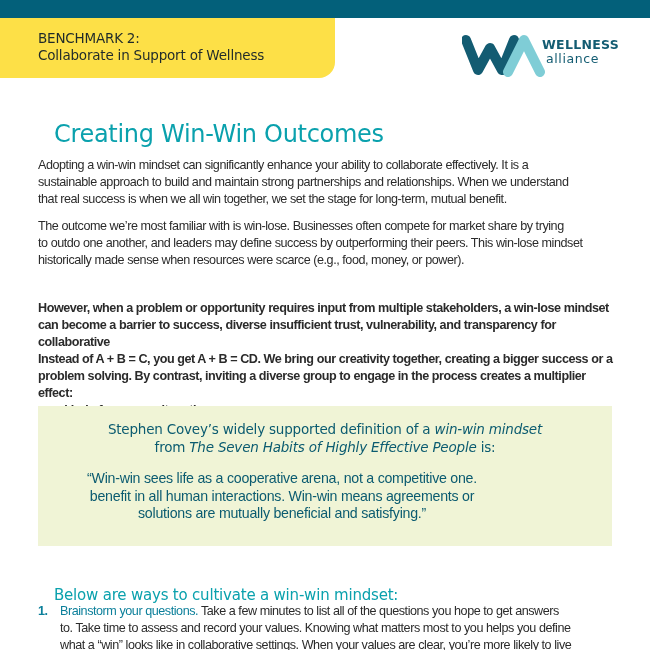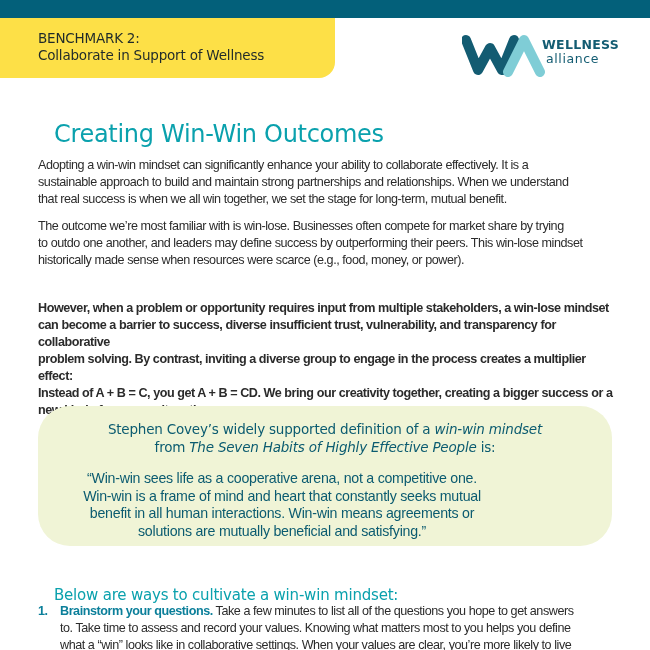--- a/index.html
+++ b/index.html
@@ -6,28 +6,28 @@
   body { width:650px; height:650px; overflow:hidden; background:#ffffff; position:relative; font-family:"Liberation Sans", sans-serif; }
   .topbar { position:absolute; left:0; top:0; width:650px; height:18px; background:#03607a; }
   .banner { position:absolute; left:0; top:18px; width:335px; height:60px; background:#fde047; border-bottom-right-radius:16px; }
   .banner-text { position:absolute; left:38px; top:12px; font-family:"DejaVu Sans", sans-serif; font-size:13.5px; line-height:17px; color:#1f2a2a; letter-spacing:-0.2px; }
   .logo { position:absolute; left:462px; top:34px; width:160px; height:44px; }
   .logo-text { position:absolute; left:80px; top:4px; }
   .logo-w1 { font-family:"DejaVu Sans", sans-serif; font-weight:bold; font-size:12.5px; color:#135c72; letter-spacing:0.3px; line-height:14px; }
   .logo-w2 { font-family:"DejaVu Sans", sans-serif; font-size:12.5px; color:#135c72; line-height:14px; margin-left:4px; letter-spacing:0.6px; }
   h1.title { position:absolute; left:38px; top:104px; margin:16px; font-family:"DejaVu Sans", sans-serif; font-weight:normal; font-size:24px; color:#0aa1ad; letter-spacing:-0.3px; }
   .para { position:absolute; left:38px; width:580px; margin:0; font-family:"Liberation Sans", sans-serif; font-size:12.6px; line-height:17px; color:#2b2b2b; letter-spacing:-0.45px; transform-origin:left top; }
-  .quote-box { position:absolute; left:38px; top:406px; width:574px; height:140px; background:#f0f4d6;border-radius:32px; }
+  .quote-box { position:absolute; left:38px; top:406px; width:574px; height:140px; background:#f0f4d6; }
   .quote-intro { position:absolute; left:0; top:14px; width:574px; text-align:center; font-family:"DejaVu Sans", sans-serif; font-size:13.5px; line-height:18px; color:#0b5b70; letter-spacing:-0.2px; }
   .quote-body { position:absolute; left:0; top:64px; width:488px; text-align:center; font-family:Liberation Sans, sans-serif; font-size:14.2px; line-height:17.5px; color:#0b5b70; letter-spacing:-0.25px; }
   h2.subtitle { position:absolute; left:38px; top:570px; margin:16px; font-family:"DejaVu Sans", sans-serif; font-weight:normal; font-size:15px; color:#0aa1ad; letter-spacing:-0.2px; }
   .list { position:absolute; left:38px; top:603px; width:580px; font-family:"Liberation Sans", sans-serif; font-size:12.6px; line-height:17px; color:#2b2b2b; letter-spacing:-0.45px; }
   .list-num { position:absolute; left:0; top:0; font-weight:bold; color:#0b7f9a; }
   .list-body { position:absolute; left:22px; top:0; width:580px; }
-  .list-lead { font-weight:bold; color:#0b7f9a; }
+  .list-lead { font-weight:normal; color:#0b7f9a; }
 </style>
 </head>
 <body>
 
 <div class="topbar"></div>
 
 <div class="banner">
   <div class="banner-text">
     <div>BENCHMARK 2:</div>
     <div>Collaborate in Support of Wellness</div>
@@ -56,33 +56,32 @@
 
 <div class="para" style="top:218px;">
   <div>The outcome we’re most familiar with is win-lose. Businesses often compete for market share by trying</div>
   <div>to outdo one another, and leaders may define success by outperforming their peers. This win-lose mindset</div>
   <div>historically made sense when resources were scarce (e.g., food, money, or power).</div>
 </div>
 
 <div class="para" style="top:300px;font-weight:bold;">
   <div>However, when a problem or opportunity requires input from multiple stakeholders, a win-lose mindset</div>
   <div>can become a barrier to success, diverse insufficient trust, vulnerability, and transparency for collaborative</div>
+  <div>Instead of A + B = C, you get A + B = CD. We bring our creativity together, creating a bigger success or a</div>
   <div>problem solving. By contrast, inviting a diverse group to engage in the process creates a multiplier effect:</div>
-  <div>Instead of A + B = C, you get A + B = CD. We bring our creativity together, creating a bigger success or a</div>
   <div>new kind of success altogether.</div>
 </div>
 
 <div class="quote-box">
   <div class="quote-intro">
     <div><span>Stephen Covey’s widely supported definition of a </span><i>win-win mindset</i></div>
     <div><span>from </span><i>The Seven Habits of Highly Effective People</i><span> is:</span></div>
   </div>
   <div class="quote-body">
     <div>“Win-win sees life as a cooperative arena, not a competitive one.</div>
-    <div>Win-win is a frame of mind and heart that constantly seeks mutual</div>
     <div>benefit in all human interactions. Win-win means agreements or</div>
     <div>solutions are mutually beneficial and satisfying.”</div>
   </div>
 </div>
 
 <h2 class="subtitle">Below are ways to cultivate a win-win mindset:</h2>
 
 <div class="list">
   <div>
     <span class="list-num">1.</span>

